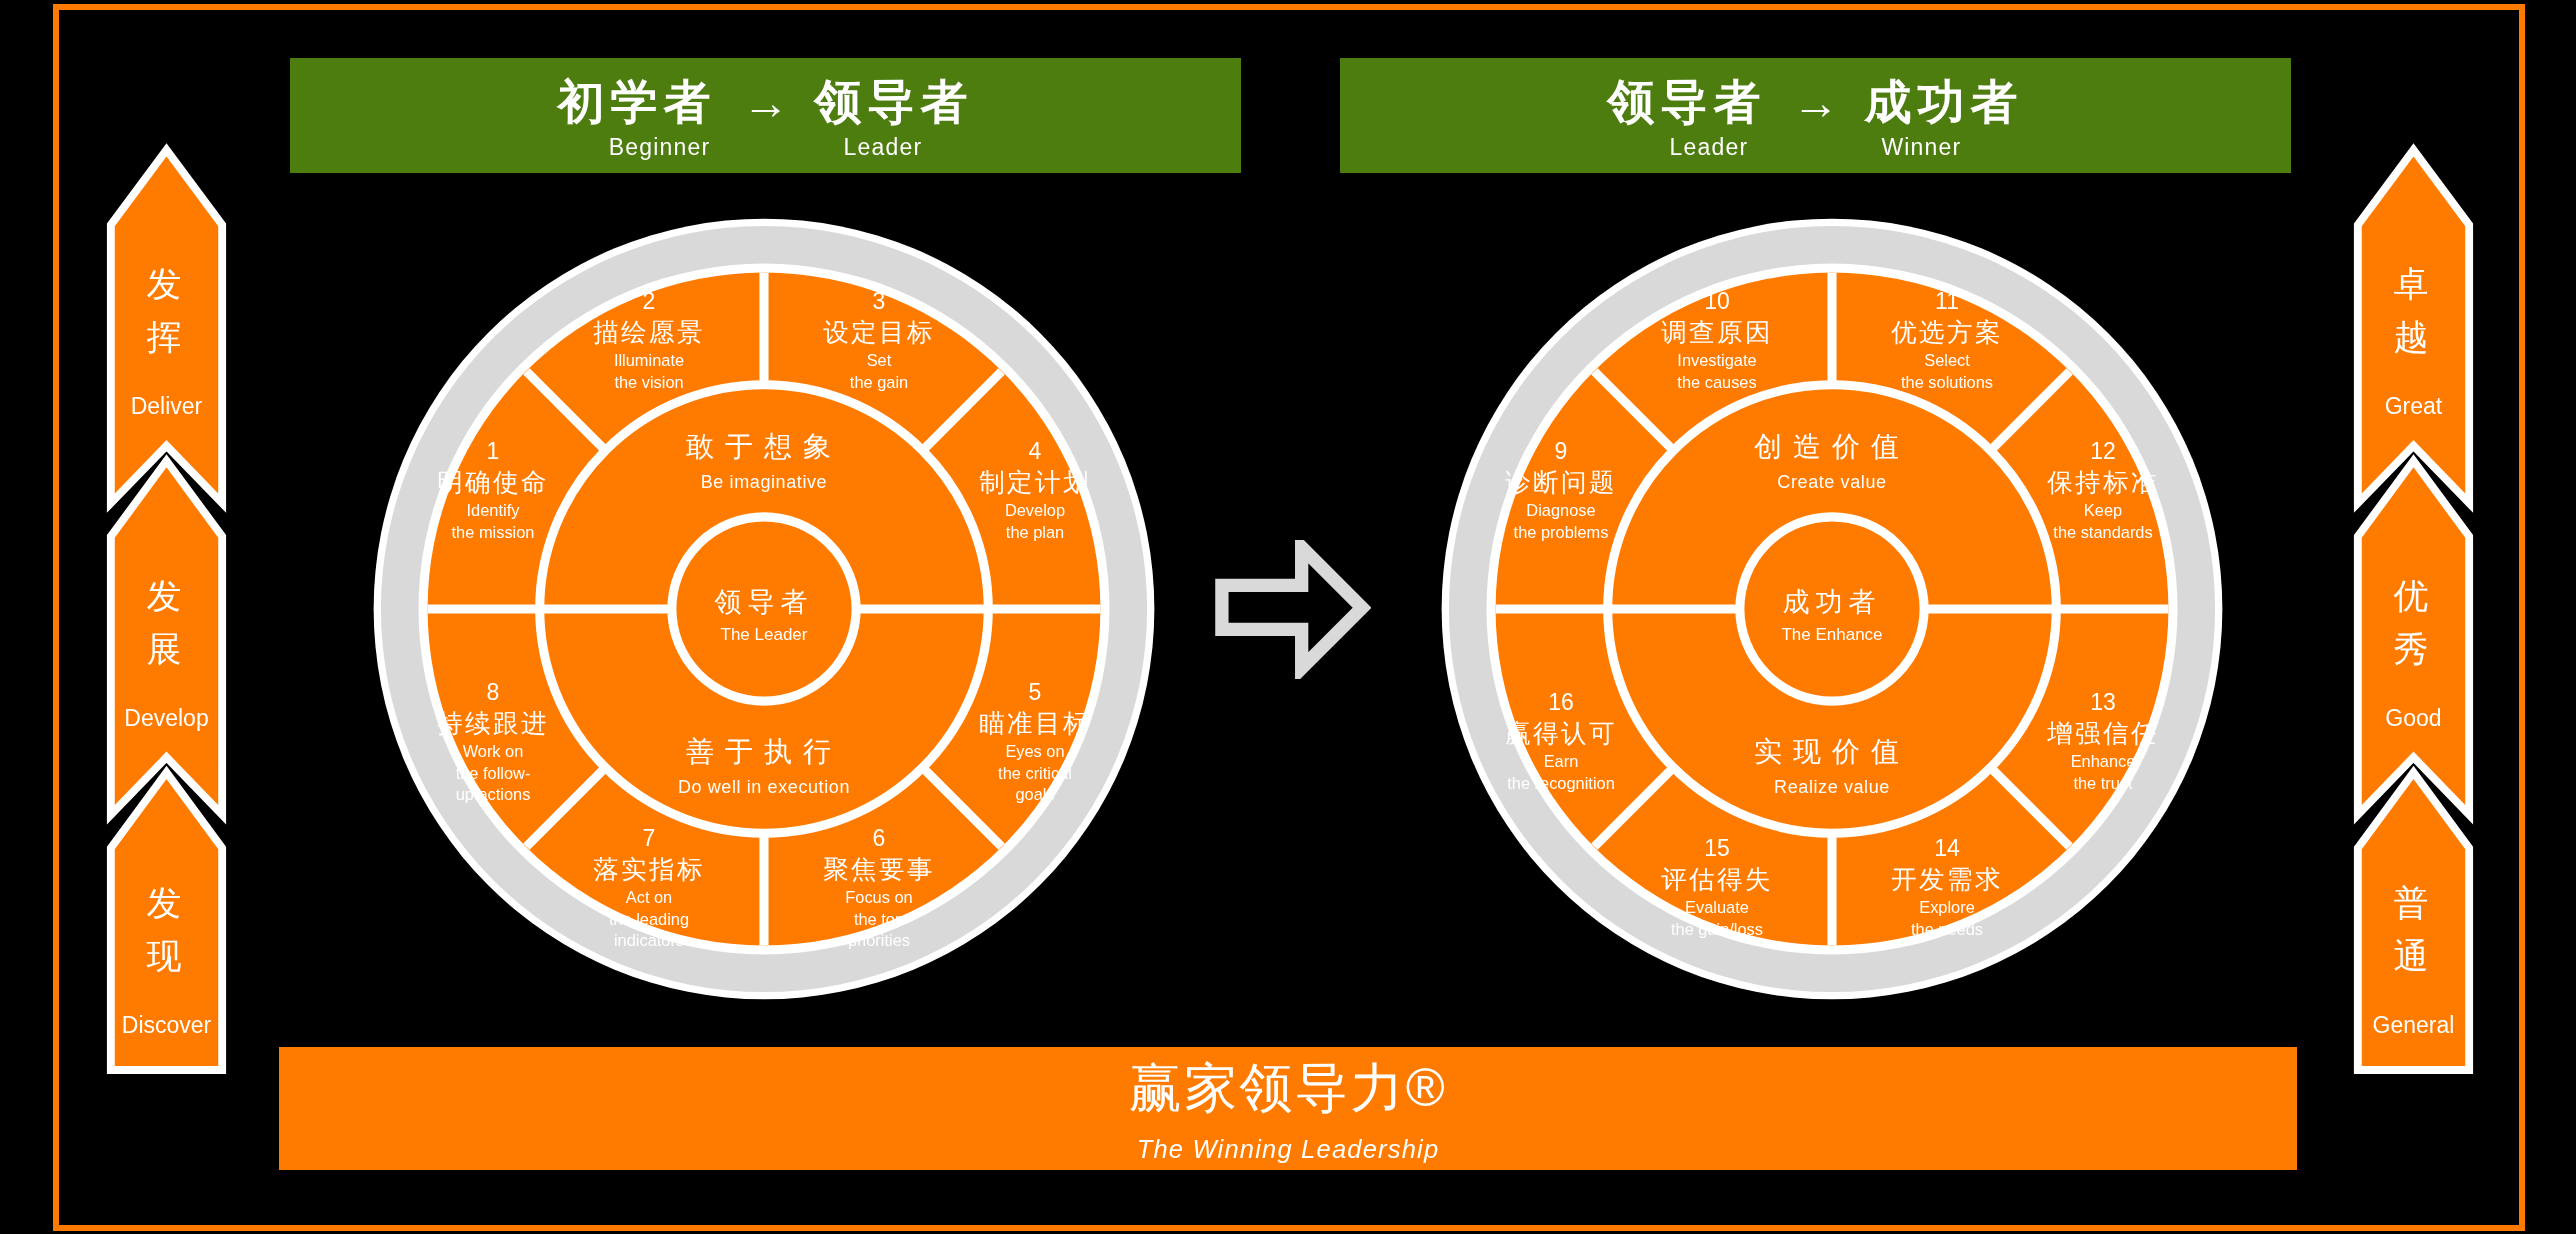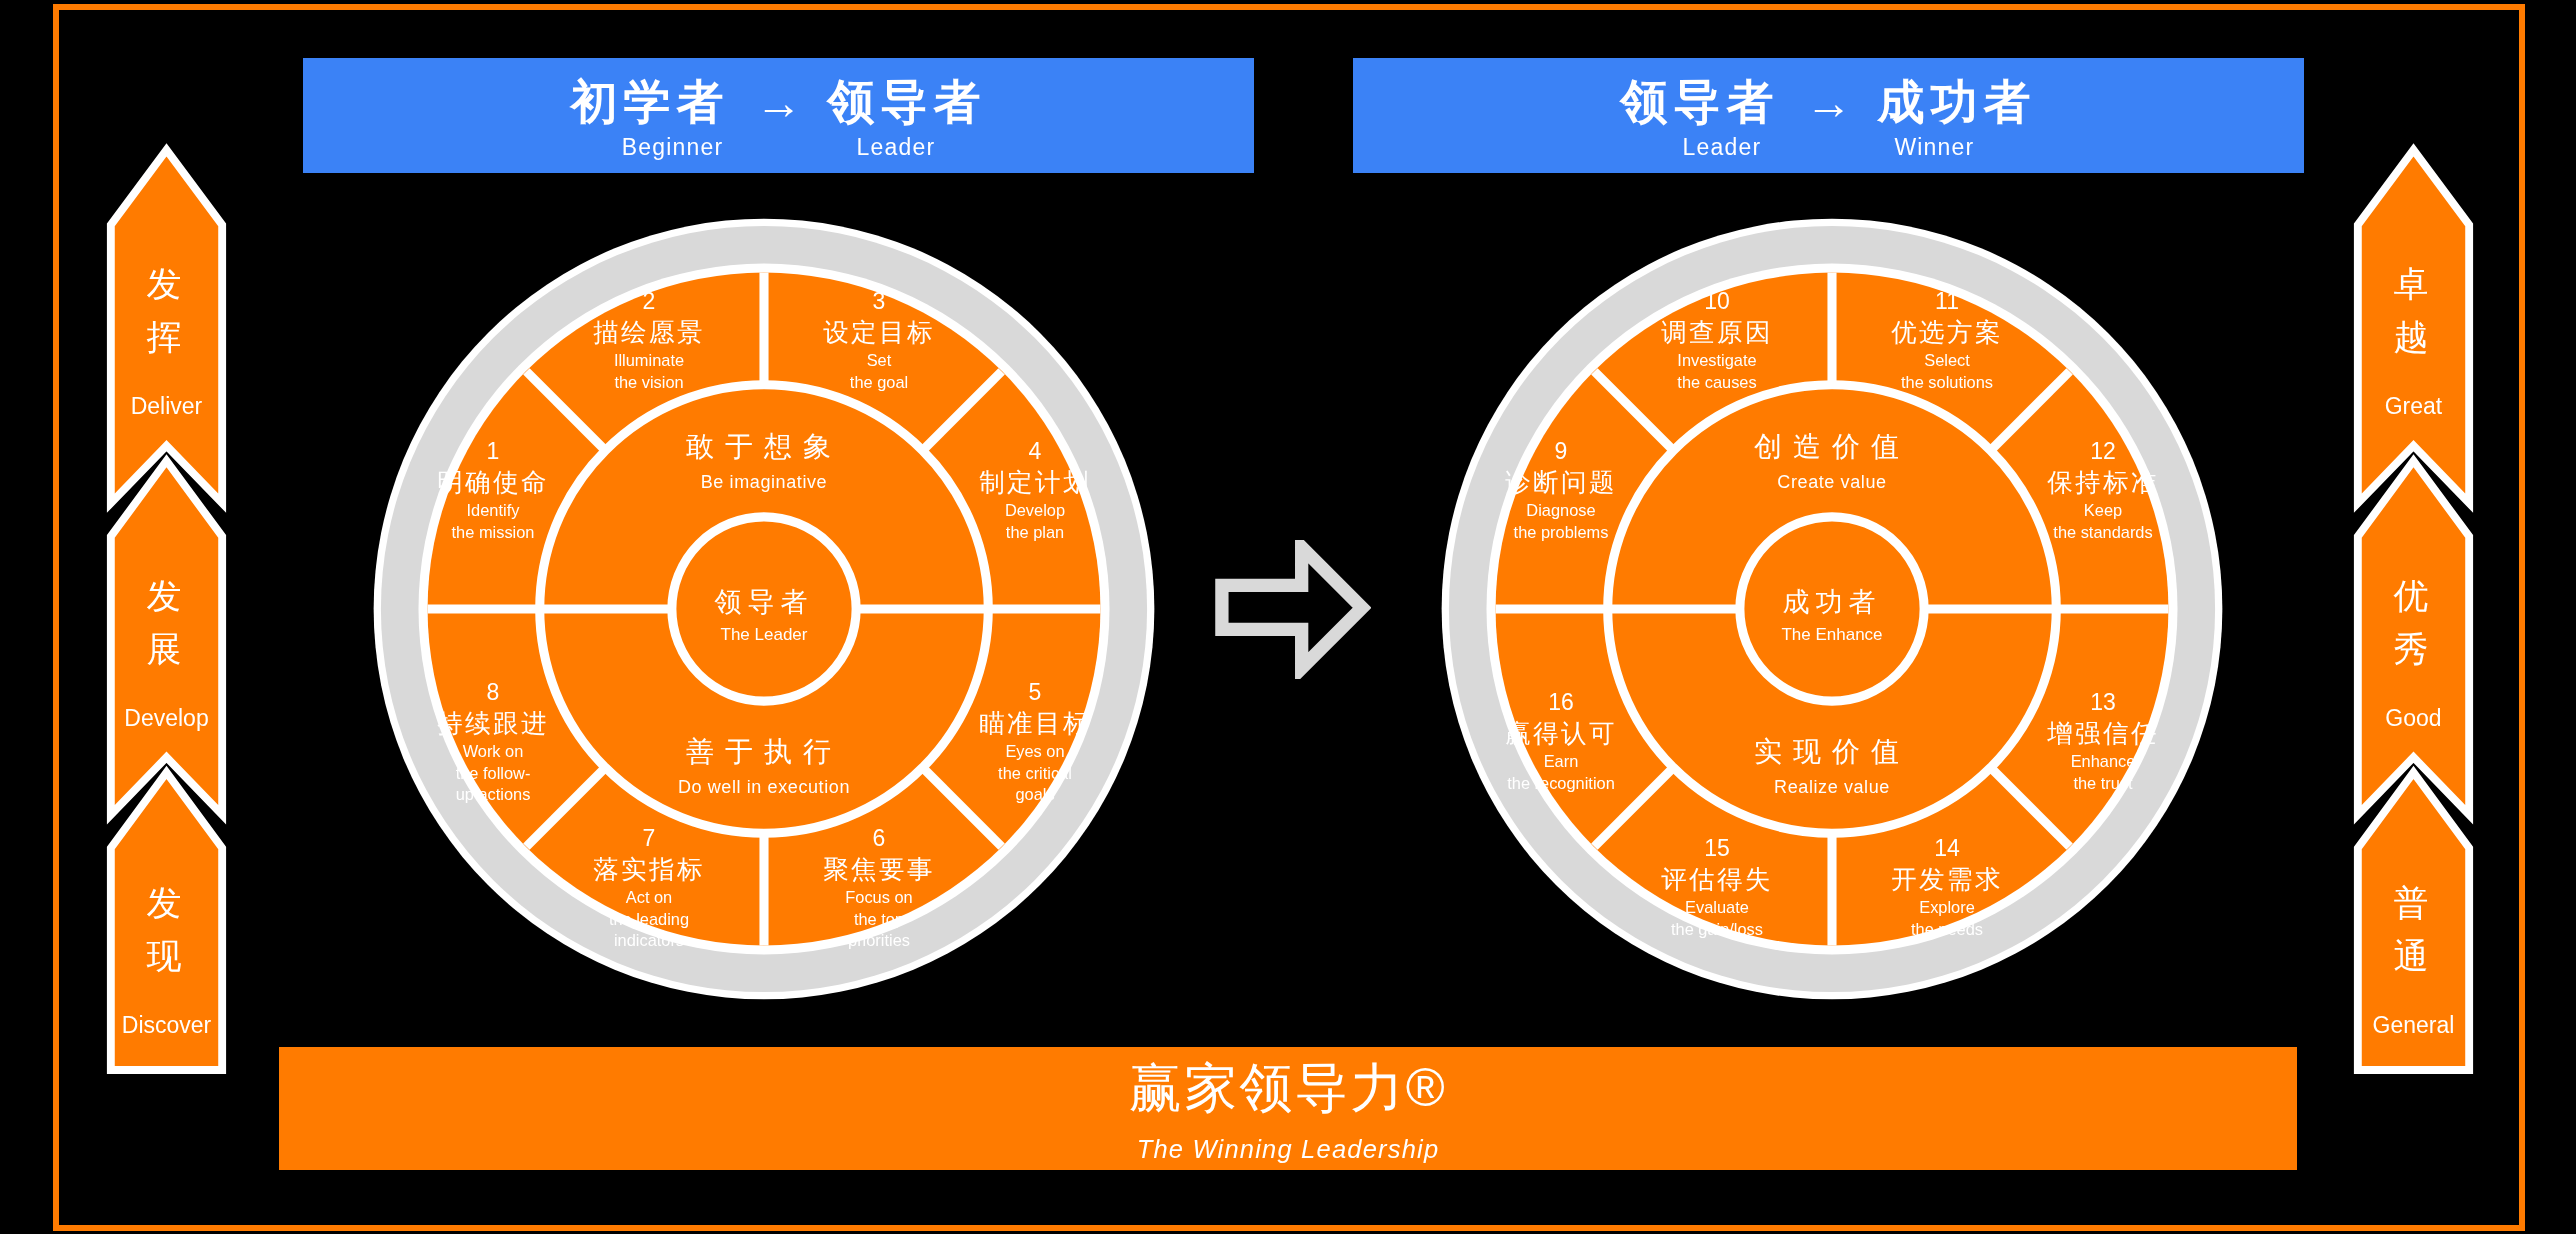--- a/index.html
+++ b/index.html
@@ -1,22 +1,22 @@
 <!DOCTYPE html>
 <html style="font-size:9.7px"><head>
 <meta charset="utf-8">
 <style>
   html,body{margin:0;padding:0;background:#000;}
   body{font-family:"Liberation Sans", sans-serif; -webkit-font-smoothing:antialiased;}
   .stage{position:relative;width:2576px;height:1234px;background:#000;overflow:hidden;}
   .frame{position:absolute;left:53px;top:3.6px;width:2472px;height:1227px;
          box-sizing:border-box;border:6px solid #FF7B00;}
   
-  .banner{position:absolute;background:#3b82f6;color:#fff;display:flex;flex-direction:column;
-          align-items:center;justify-content:center;margin-left:13px;}
+  .banner{position:absolute;background:#4d7c0f;color:#fff;display:flex;flex-direction:column;
+          align-items:center;justify-content:center;}
   .banner-title{display:flex;align-items:center;gap:25.5px;font-size:47px;letter-spacing:6px;font-weight:bold;}
   .arrow-glyph{font-weight:bold;letter-spacing:0;}
   .banner-sub{display:flex;gap:133px;font-size:23px;letter-spacing:1.2px;}
   .banner-bottom{position:absolute;background:#FF7B00;color:#fff;display:flex;flex-direction:column;
           align-items:center;justify-content:center;gap:9.7px;}
   .banner-bottom .zh{font-size:53px;font-weight:normal;letter-spacing:2.4px;}
   .banner-bottom .en{font-size:25.5px;letter-spacing:1.2px;font-style:italic;}
   
   .sidebar{position:absolute;width:121px;height:937px;}
   .sidebar svg{position:absolute;left:0;top:0;}
@@ -142,21 +142,21 @@
   <div class="label seg" style="left:649px;top:341px">
     <div class="num">2</div>
     <div class="zh">描绘愿景</div>
     <div class="en">Illuminate
 the vision</div>
   </div>
   <div class="label seg" style="left:879px;top:341px">
     <div class="num">3</div>
     <div class="zh">设定目标</div>
     <div class="en">Set
-the goal</div>
+the gain</div>
   </div>
   <div class="label seg" style="left:1035px;top:491px">
     <div class="num">4</div>
     <div class="zh">制定计划</div>
     <div class="en">Develop
 the plan</div>
   </div>
   <div class="label seg" style="left:1035px;top:742px">
     <div class="num">5</div>
     <div class="zh">瞄准目标</div>

